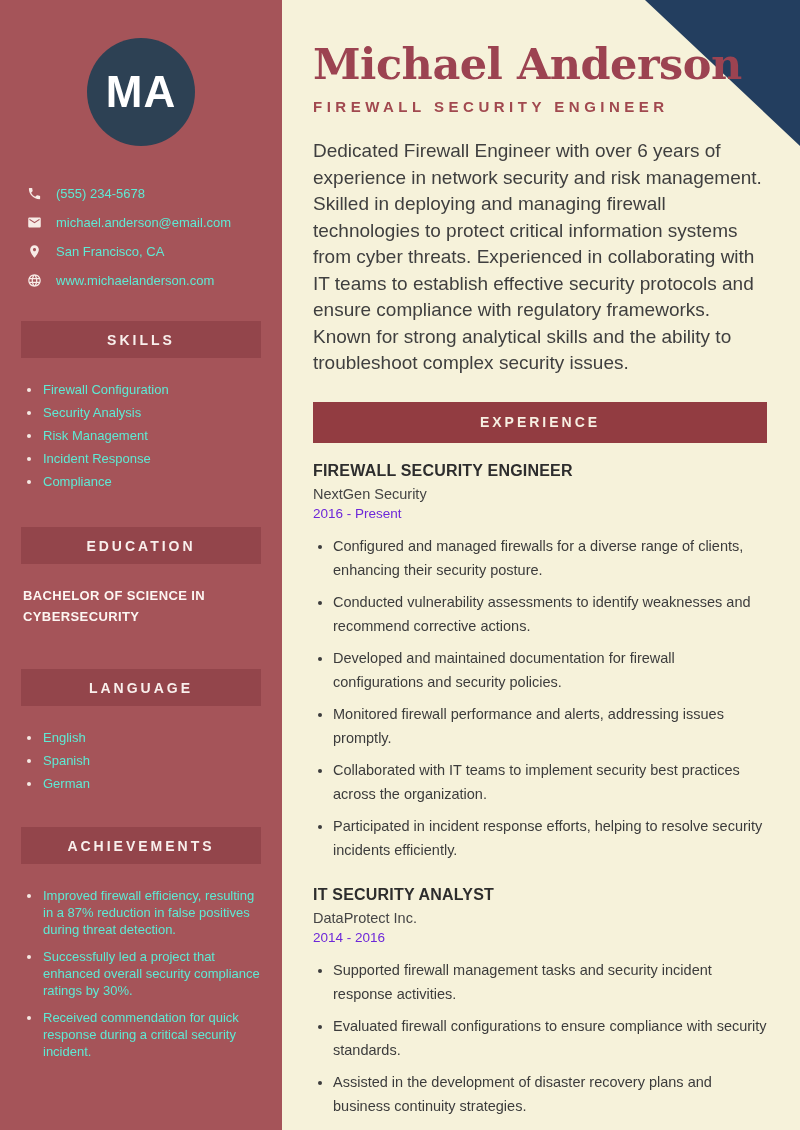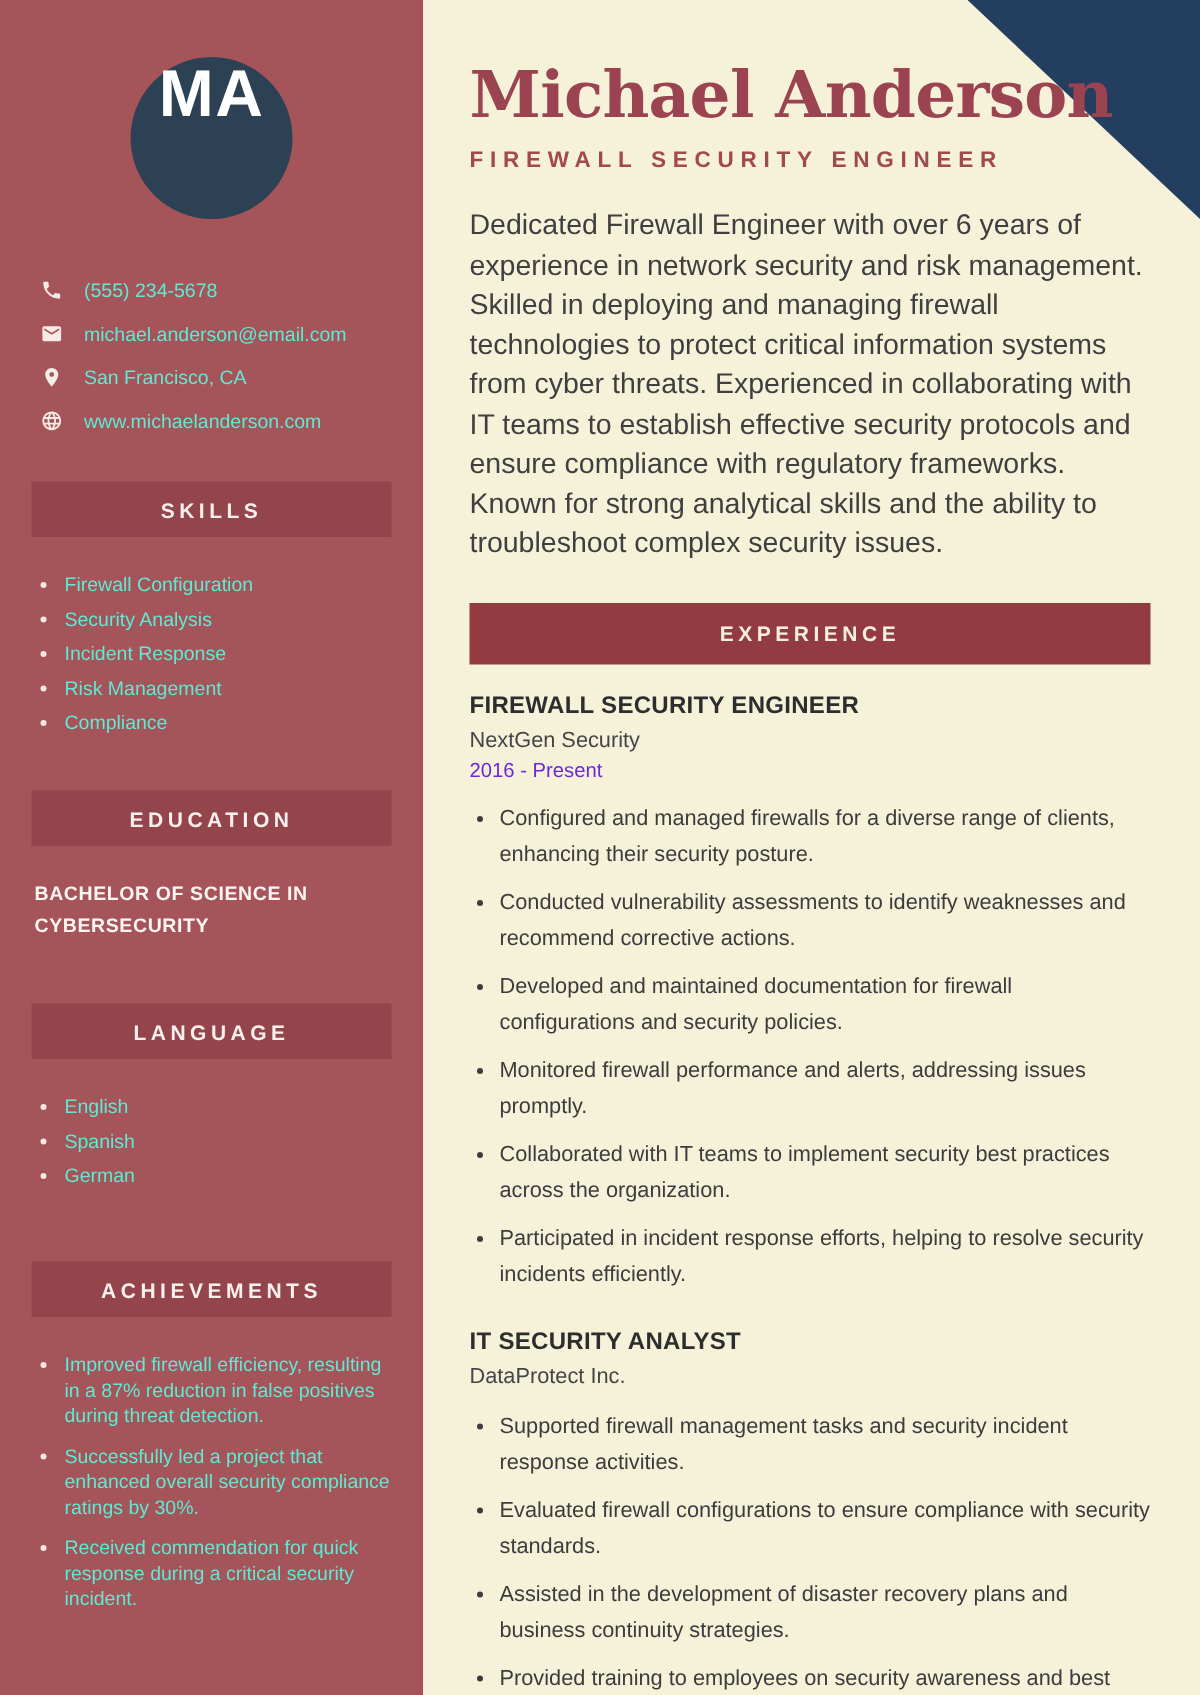--- a/index.html
+++ b/index.html
@@ -24,41 +24,41 @@
     position:absolute; top:0; left:0;
     width:282px; height:1130px;
     background:#a55459;
     color:#f7ebe6;
     padding:0 21px;
   }
   .avatar {
     width:108px; height:108px; border-radius:50%;
     background:#2d4154;
     margin:38px auto 0;
-    display:flex; justify-content:center;
+    display:flex; align-items:center; justify-content:center;
     color:#ffffff; font-size:44px; font-weight:600; letter-spacing:1px;
   }
   .contact { margin-top:40px; padding-left:6px; }
   .contact-row {
     display:flex; align-items:center; gap:14px;
     margin-bottom:14px;
     font-size:13px; color:#5eead4;
   }
   .contact-row svg { width:15px; height:15px; flex:0 0 15px; fill:#f7ebe6; }
   .side-header {
     background:#93454b;
     height:37px;
     display:flex; align-items:center; justify-content:center;
     font-size:14px; font-weight:700; letter-spacing:3px;
     color:#f9efec;
   }
   .side-header.skills       { margin-top:33px; }
   .side-header.education    { margin-top:37px; }
   .side-header.language     { margin-top:42px; }
-  .side-header.achievements { margin-top:49px; }
+  .side-header.achievements { margin-top:35px; }
   .side-list { list-style:none; margin-top:23px; padding-left:4px; }
   .side-list li {
     position:relative;
     padding-left:18px;
     font-size:13px; line-height:17px;
     margin-bottom:6px;
     color:#5eead4;
   }
   .side-list li::before {
     content:"";
@@ -161,22 +161,22 @@
         <span>www.michaelanderson.com</span>
       </div>
     </div>
 
     <div class="side-header skills">
       <span>SKILLS</span>
     </div>
     <ul class="side-list">
       <li>Firewall Configuration</li>
       <li>Security Analysis</li>
+      <li>Risk Management</li>
       <li>Incident Response</li>
-      <li>Risk Management</li>
       <li>Compliance</li>
     </ul>
 
     <div class="side-header education">
       <span>EDUCATION</span>
     </div>
     <div class="degree">BACHELOR OF SCIENCE IN CYBERSECURITY</div>
 
     <div class="side-header language">
       <span>LANGUAGE</span>
@@ -219,20 +219,21 @@
         <li>Developed and maintained documentation for firewall configurations and security policies.</li>
         <li>Monitored firewall performance and alerts, addressing issues promptly.</li>
         <li>Collaborated with IT teams to implement security best practices across the organization.</li>
         <li>Participated in incident response efforts, helping to resolve security incidents efficiently.</li>
       </ul>
     </section>
 
     <section class="job">
       <div class="job-title">IT SECURITY ANALYST</div>
       <div class="job-company">DataProtect Inc.</div>
+      <div class="job-dates">2014 - 2016</div>
       <ul class="job-bullets">
         <li>Supported firewall management tasks and security incident response activities.</li>
         <li>Evaluated firewall configurations to ensure compliance with security standards.</li>
         <li>Assisted in the development of disaster recovery plans and business continuity strategies.</li>
         <li>Provided training to employees on security awareness and best practices.</li>
         <li>Engaged in continuous education to stay informed on emerging threats and technologies.</li>
 
       </ul>
     </section>
 

